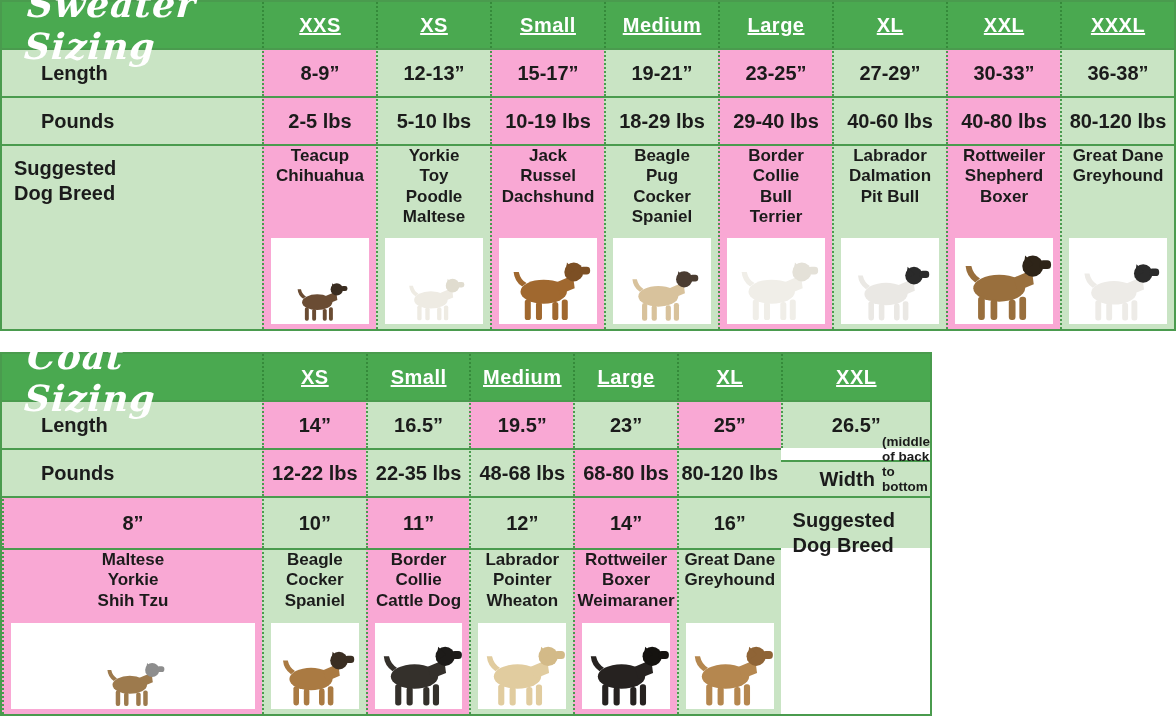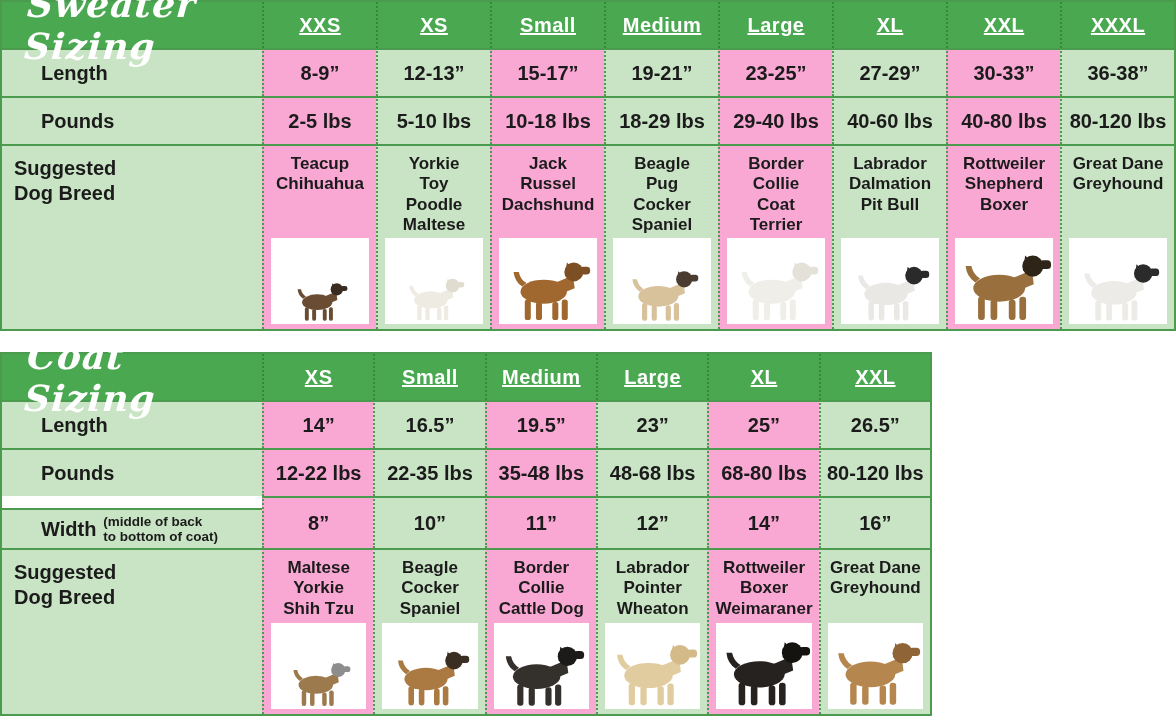--- a/index.html
+++ b/index.html
@@ -23,21 +23,21 @@
   .script{font-family:"DejaVu Serif","Liberation Serif",serif;font-style:italic;
           font-weight:bold;font-size:36px;letter-spacing:1px;transform:skewX(-4deg);}
   .lab{background:var(--lg);justify-content:flex-start;padding-left:39px;font-size:20px;}
   .lab-top{background:var(--lg);display:flex;flex-direction:column;align-items:flex-start;
            justify-content:flex-start;padding:10px 0 0 12px;font-size:20px;line-height:1.25;font-weight:bold;}
   .g{background:var(--lg);} .w{background:#f9a8d4;}
   .val{font-size:20px;}
   .bt{border-top:2px solid var(--sep);}
   .bl{border-left:2px dotted var(--sep);}
   .hdr.bl{border-left-color:var(--hsep);text-decoration:underline;}
-  .breed{flex-direction:column;justify-content:flex-start;padding-top:8px;
+  .breed{flex-direction:column;justify-content:flex-start;
          font-size:17px;line-height:1.2;text-align:center;}
   .breed-lines{font-weight:bold;}
   .photo{margin-top:auto;margin-bottom:5px;background:#fff;width:calc(100% - 14px);
          height:86px;display:flex;align-items:flex-end;justify-content:center;overflow:hidden;}
   .photo svg{display:block;margin-bottom:2px;}
   .wcell{align-items:center;margin-top:12px;}
   .wnote{font-size:13.5px;line-height:1.12;margin-left:7px;font-weight:bold;}
 </style>
 </head>
 <body>
@@ -81,21 +81,21 @@
   <div class="cell val w bt bl">15-17”</div>
   <div class="cell val g bt bl">19-21”</div>
   <div class="cell val w bt bl">23-25”</div>
   <div class="cell val g bt bl">27-29”</div>
   <div class="cell val w bt bl">30-33”</div>
   <div class="cell val g bt bl">36-38”</div>
 
   <div class="cell lab bt">Pounds</div>
   <div class="cell val w bt bl">2-5 lbs</div>
   <div class="cell val g bt bl">5-10 lbs</div>
-  <div class="cell val w bt bl">10-18 lbs</div>
+  <div class="cell val w bt bl">10-19 lbs</div>
   <div class="cell val g bt bl">18-29 lbs</div>
   <div class="cell val w bt bl">29-40 lbs</div>
   <div class="cell val g bt bl">40-60 lbs</div>
   <div class="cell val w bt bl">40-80 lbs</div>
   <div class="cell val g bt bl">80-120 lbs</div>
 
   <div class="lab-top bt">
       <div>Suggested</div>
       <div>Dog Breed</div>
     </div>
@@ -166,21 +166,21 @@
           <g fill="#4a3c31">
             <use href="#dog-head"></use>
           </g>
         </svg>
     </div>
   </div>
   <div class="cell breed w bt bl">
     <div class="breed-lines">
         <div>Border</div>
         <div>Collie</div>
-        <div>Coat</div>
+        <div>Bull</div>
         <div>Terrier</div>
       </div>
     <div class="photo">
       <svg viewBox="0 0 100 80" style="width:86px">
           <g fill="#f0eee8">
             <use href="#dog-body"></use>
           </g>
           <g fill="#e4e1d8">
             <use href="#dog-head"></use>
           </g>
@@ -255,21 +255,20 @@
   <div class="cell val w bt bl">14”</div>
   <div class="cell val g bt bl">16.5”</div>
   <div class="cell val w bt bl">19.5”</div>
   <div class="cell val g bt bl">23”</div>
   <div class="cell val w bt bl">25”</div>
   <div class="cell val g bt bl">26.5”</div>
 
   <div class="cell lab bt">Pounds</div>
   <div class="cell val w bt bl">12-22 lbs</div>
   <div class="cell val g bt bl">22-35 lbs</div>
-  <div class="cell val w bt bl">35-48 lbs</div>
   <div class="cell val g bt bl">48-68 lbs</div>
   <div class="cell val w bt bl">68-80 lbs</div>
   <div class="cell val g bt bl">80-120 lbs</div>
 
   <div class="cell lab bt wcell">
     <span>Width</span>
     <span class="wnote">
         <div>(middle of back</div>
         <div>to bottom of coat)</div>
       </span>

